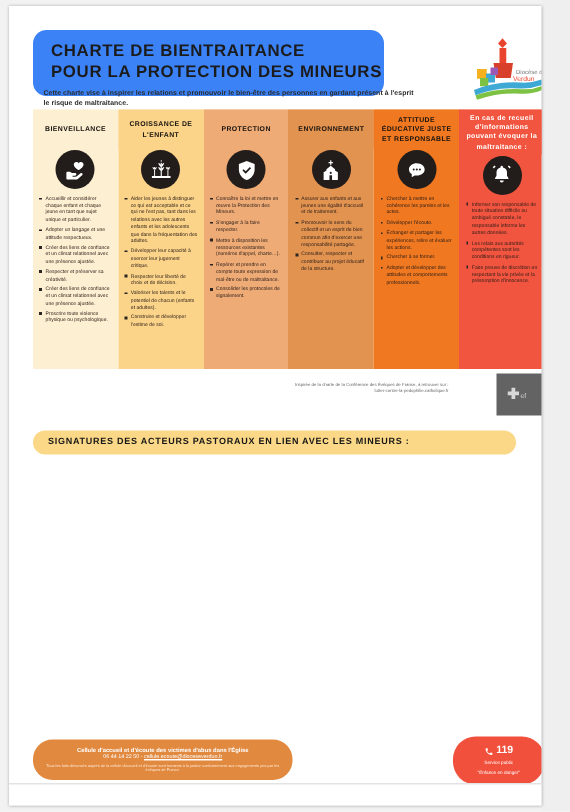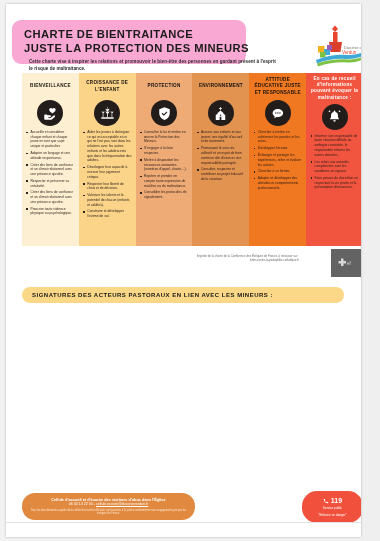--- a/index.html
+++ b/index.html
@@ -38,25 +38,25 @@
     right: 0;
     top: 0;
     width: 19px;
     height: 100%;
     background: #efefef;
   }
 
   
   .title-pill {
     position: absolute;
-    left: 6px;
+    left: 16px;
     top: 16px;
     width: 234px;
     padding: 7px 10px 8px 12px;
-    background: #f9a8d4;
+    background: #3b82f6;
     border-radius: 9px;
     box-sizing: border-box;
   }
   .title-line {
     display: block;
     font-size: 11.2px;
     font-weight: bold;
     letter-spacing: 0.45px;
     color: #1b1b1b;
     line-height: 1.28;
@@ -296,21 +296,21 @@
 <body>
 
 <div id="viewer">
 
   <div id="gutter-right"></div>
 
   <div id="page">
 
     <div class="title-pill">
       <span class="title-line">CHARTE DE BIENTRAITANCE</span>
-      <span class="title-line">JUSTE LA PROTECTION DES MINEURS</span>
+      <span class="title-line">POUR LA PROTECTION DES MINEURS</span>
     </div>
 
     <div class="intro">Cette charte vise à inspirer les relations et promouvoir le bien-être des personnes en gardant présent à l'esprit le risque de maltraitance.</div>
 
     <div id="logo">
       <svg viewBox="0 0 108 88" xmlns="http://www.w3.org/2000/svg">
         <path d="M46 10 L52 3 L58 10 L52 16 Z" fill="#e8442e"></path>
         <rect x="48" y="16" width="9" height="20" fill="#e8442e"></rect>
         <path d="M40 36 h26 l-3 20 h-20 z" fill="#d8402c"></path>
         <rect x="18" y="44" width="13" height="13" fill="#f5b11e"></rect>

